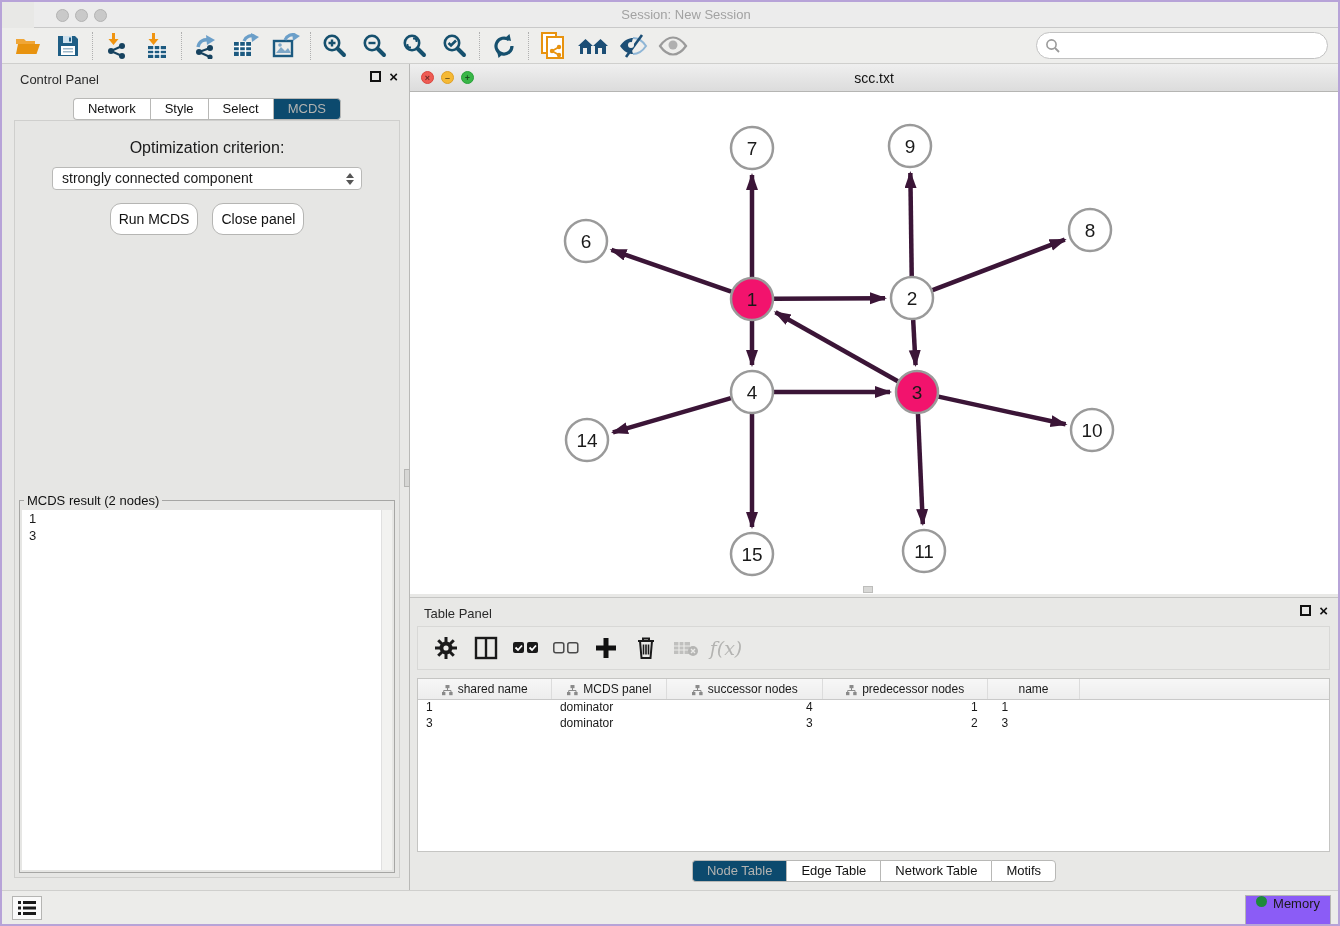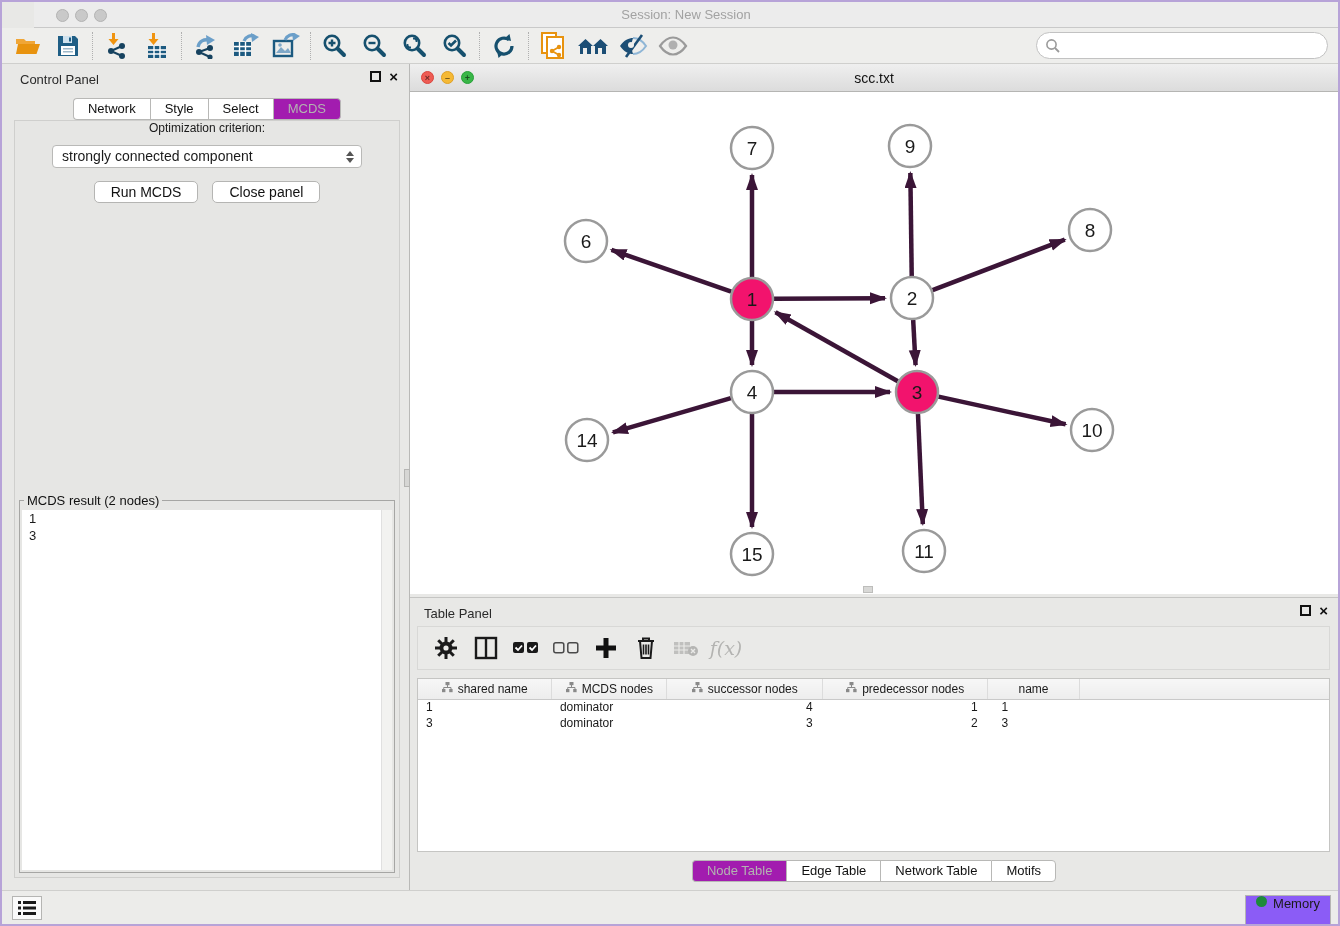--- a/index.html
+++ b/index.html
@@ -22,29 +22,29 @@
   .cpanel{position:absolute;left:4px;top:62px;width:402px;bottom:34px;background:#e8e8e6;}
   .panel-head{position:absolute;left:0;right:0;top:0;height:30px;}
   .panel-head .ph-title{position:absolute;left:14px;top:8px;font-size:13px;color:#2a2a2a;}
   .ph-btns{position:absolute;right:10px;top:7px;display:flex;gap:8px;align-items:center;}
   .float-box{width:11px;height:11px;border:2px solid #111;}
   .close-x{font-size:15px;font-weight:700;color:#111;line-height:11px;}
   .tabrow{position:absolute;left:0;right:0;top:34px;display:flex;justify-content:center;}
   .tab{height:22px;padding:0 14px;font-size:13px;line-height:20px;background:#fff;border:1px solid #b8b8b6;border-right:none;color:#111;}
   .tab:first-child{border-radius:4px 0 0 4px;}
   .tab:last-child{border-right:1px solid #b8b8b6;border-radius:0 4px 4px 0;}
-  .tab.active{background:#a21caf;color:#b3b3b1;}
+  .tab.active{background:#0c4a6e;color:#b3b3b1;}
   .cp-body{position:absolute;left:8px;right:8px;top:56px;bottom:12px;background:#e6e6e4;border:1px solid #cfcfcd;}
-  .opt-label{text-align:center;font-size:12px;}
+  .opt-label{margin-top:18px;text-align:center;font-size:16px;}
   .dropdown{position:relative;margin:10px auto 0;width:310px;height:23px;background:#fff;border:1px solid #b9b9b7;border-radius:4px;font-size:14px;line-height:21px;padding-left:9px;}
   .dd-stepper{position:absolute;right:5px;top:3px;width:12px;height:16px;display:flex;flex-direction:column;align-items:center;justify-content:center;gap:2px;}
   .dd-up{width:0;height:0;border-left:4px solid transparent;border-right:4px solid transparent;border-bottom:5px solid #555;}
   .dd-down{width:0;height:0;border-left:4px solid transparent;border-right:4px solid transparent;border-top:5px solid #555;}
   .btnrow{display:flex;justify-content:center;gap:14px;margin-top:13px;}
-  .mac-btn{height:22px;padding:0 16px;background:#fff;border:1px solid #b5b5b3;border-radius:5px;font-size:14px;line-height:20px;color:#111;}
+  .mac-btn{height:32px;padding:0 8px;background:#fff;border:1px solid #b5b5b3;border-radius:11px;font-size:14px;line-height:20px;color:#111;}
   .result-box{position:absolute;left:4px;right:4px;top:372px;bottom:4px;border:1px solid #a6a6a4;margin:0;padding:0;}
   .result-box legend{font-size:13px;margin-left:4px;padding:0 3px;color:#111;}
   .result-inner{position:absolute;left:2px;right:2px;top:2px;bottom:2px;background:#fff;overflow:hidden;}
   .result-scroll{position:absolute;right:0;top:0;bottom:0;width:11px;background:#f2f2f0;border-left:1px solid #e0e0e0;}
   .result-item{font-size:13px;padding:1px 0 1px 7px;}
   
   .vsplit{position:absolute;left:402px;top:62px;width:6px;bottom:34px;background:#e8e8e6;border-right:1px solid #b9b9b7;}
   .vsplit .grip{position:absolute;left:0px;top:405px;width:6px;height:18px;background:#d6d6d4;border:1px solid #b5b5b3;}
   
   .netwin{position:absolute;left:408px;top:62px;right:0;height:530px;background:#fff;}
@@ -54,21 +54,21 @@
   .net-canvas{position:absolute;left:0;right:0;top:28px;bottom:0;background:#fff;}
   .hscroll-grip{position:absolute;left:453px;bottom:1px;width:10px;height:7px;background:#d8d8d6;border:1px solid #bdbdbb;}
   
   .tpanel{position:absolute;left:408px;top:595px;right:0;bottom:34px;background:#e8e8e6;border-top:1px solid #c5c5c3;}
   .tp-toolbar{position:absolute;left:7px;right:8px;top:28px;height:44px;background:#eaeae8;border:1px solid #d8d8d6;display:flex;align-items:center;padding-left:10px;gap:4px;}
   .tp-btn{width:36px;height:34px;display:flex;align-items:center;justify-content:center;}
   .fx-label{font-family:"DejaVu Serif",serif;font-style:italic;font-size:19px;color:#b3b3b1;}
   .tablewrap{position:absolute;left:7px;right:8px;top:80px;bottom:38px;background:#fff;border:1px solid #c5c5c3;overflow:hidden;}
   table.datatable{border-collapse:collapse;table-layout:fixed;font-size:12px;}
   table.datatable th{height:20px;background:linear-gradient(#f7f7f7,#ededed);border-right:1px solid #dcdcdc;border-bottom:1px solid #c9c9c9;font-weight:400;text-align:center;white-space:nowrap;overflow:hidden;}
-  table.datatable th .hdr-inner{display:flex;align-items:flex-start;justify-content:center;gap:5px;}
+  table.datatable th .hdr-inner{display:flex;align-items:flex-end;justify-content:center;gap:5px;}
   table.datatable td{height:16px;padding:0 10px 0 8px;white-space:nowrap;overflow:hidden;}
   .tp-tabs{position:absolute;left:0;right:0;bottom:8px;display:flex;justify-content:center;}
   
   .statusbar{position:absolute;left:0;right:0;bottom:0;height:34px;background:#ececea;border-top:1px solid #cfcfcd;}
   .list-btn{position:absolute;left:10px;top:5px;width:30px;height:24px;background:#fafafa;border:1px solid #b5b5b3;display:flex;align-items:center;justify-content:center;}
   .mem-btn{position:absolute;right:7px;top:4px;height:38px;background:#8b5cf6;border:1px solid #b5b5b3;display:flex;align-items:flex-start;gap:6px;padding:0 10px;font-size:13px;}
   .mem-dot{width:11px;height:11px;border-radius:50%;background:#1d8a3b;}
   svg{display:block;}
 </style>
 </head>
@@ -485,21 +485,21 @@
               <th style="width: 115px;">
                 <span class="hdr-inner">
                   <svg width="11" height="11" viewBox="0 0 11 11">
                     <g fill="#8a8a8a">
                       <rect x="3.5" y="0" width="4" height="3.2"></rect>
                       <rect x="0" y="7" width="3.4" height="3.2"></rect>
                       <rect x="7.2" y="7" width="3.4" height="3.2"></rect>
                     </g>
                     <path d="M5.5 3v2.5M1.7 7V5.5h7.3V7" stroke="#8a8a8a" stroke-width="1" fill="none"></path>
                   </svg>
-                  <span>MCDS nodes</span>
+                  <span>MCDS panel</span>
                 </span>
               </th>
               <th style="width: 156px;">
                 <span class="hdr-inner">
                   <svg width="11" height="11" viewBox="0 0 11 11">
                     <g fill="#8a8a8a">
                       <rect x="3.5" y="0" width="4" height="3.2"></rect>
                       <rect x="0" y="7" width="3.4" height="3.2"></rect>
                       <rect x="7.2" y="7" width="3.4" height="3.2"></rect>
                     </g>

